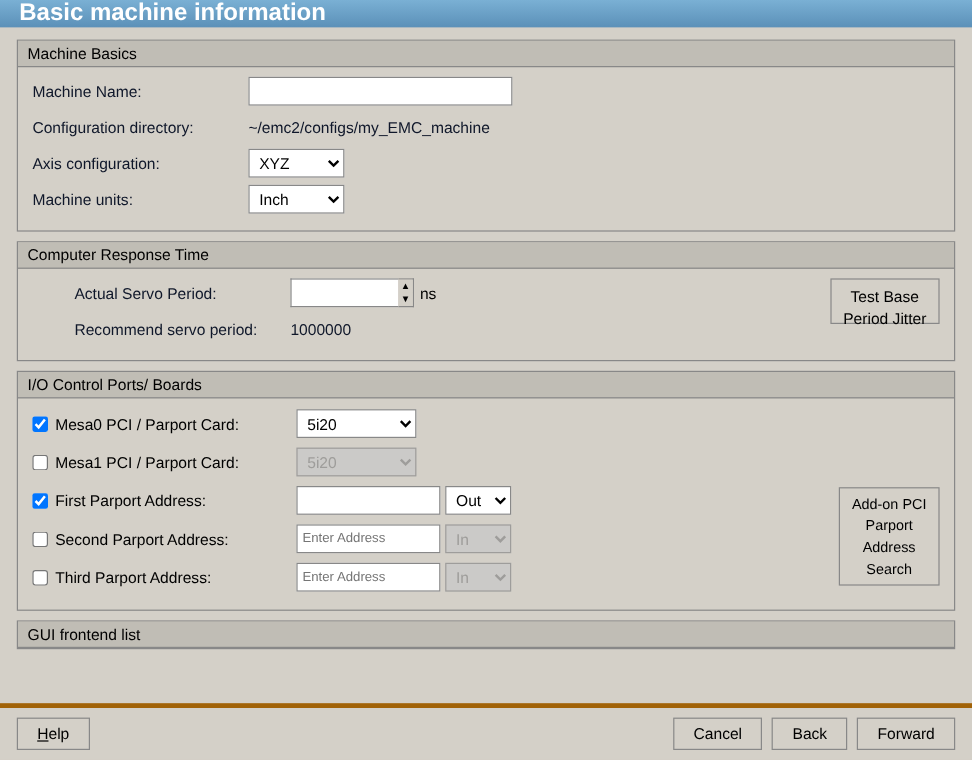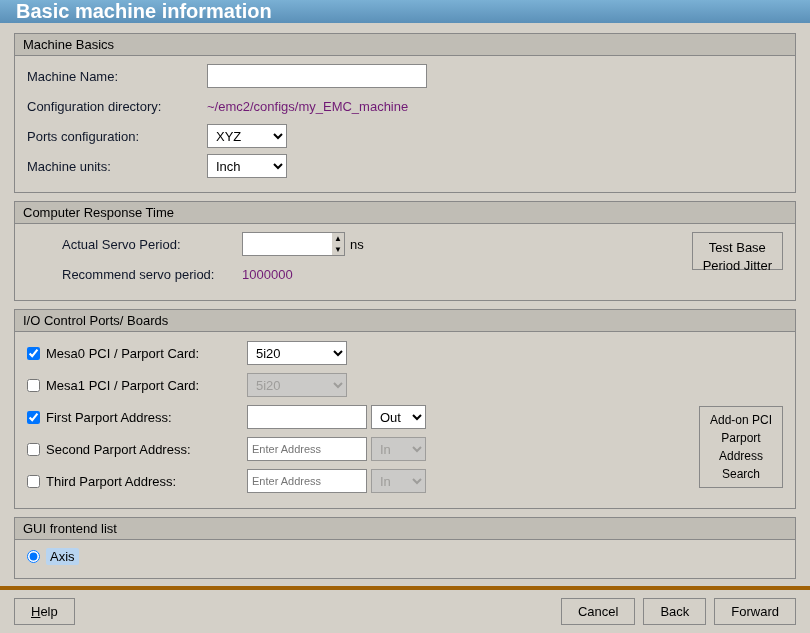--- a/index.html
+++ b/index.html
@@ -53,21 +53,21 @@
       align-items: center;
       margin-bottom: 6px;
       min-height: 24px;
     }
     .field-label {
       width: 180px;
       color: #0f172a;
       flex-shrink: 0;
     }
     .field-value {
-      color: #701a75;
+      color: #0f172a;
     }
     input[type="text"] {
       border: 1px solid #888;
       background: white;
       padding: 2px 4px;
       font-size: 11px;
       height: 24px;
     }
     select {
       border: 1px solid #888;
@@ -230,21 +230,21 @@
           <span class="field-label">Machine Name:</span>
           <input type="text" style="width: 220px;">
         </div>
 
         <div class="field-row">
           <span class="field-label">Configuration directory:</span>
           <span class="field-value">~/emc2/configs/my_EMC_machine</span>
         </div>
 
         <div class="field-row">
-          <span class="field-label">Ports configuration:</span>
+          <span class="field-label">Axis configuration:</span>
           <select style="width:80px;">
             <option>XYZ</option>
             <option>XYZA</option>
             <option>XZ</option>
             <option>XYZU</option>
           </select>
         </div>
 
         <div class="field-row">
           <span class="field-label">Machine units:</span>
@@ -362,27 +362,20 @@
 Address
 Search</span>
             </div>
           </div>
         </div>
       </div>
     </div>
 
     <div class="section">
       <div class="section-title">GUI frontend list</div>
-      <div class="section-body">
-        <div class="radio-row">
-          <input type="radio" name="gui" checked="" style="">
-          <span class="radio-selected">Axis</span>
-        </div>
-
-      </div>
     </div>
 
   </div>
 
   <div class="footer">
     <div class="footer-left">
       <button class="footer-btn">
         <span class="underline">H</span><span id="help-rest">elp</span>
       </button>
     </div>

